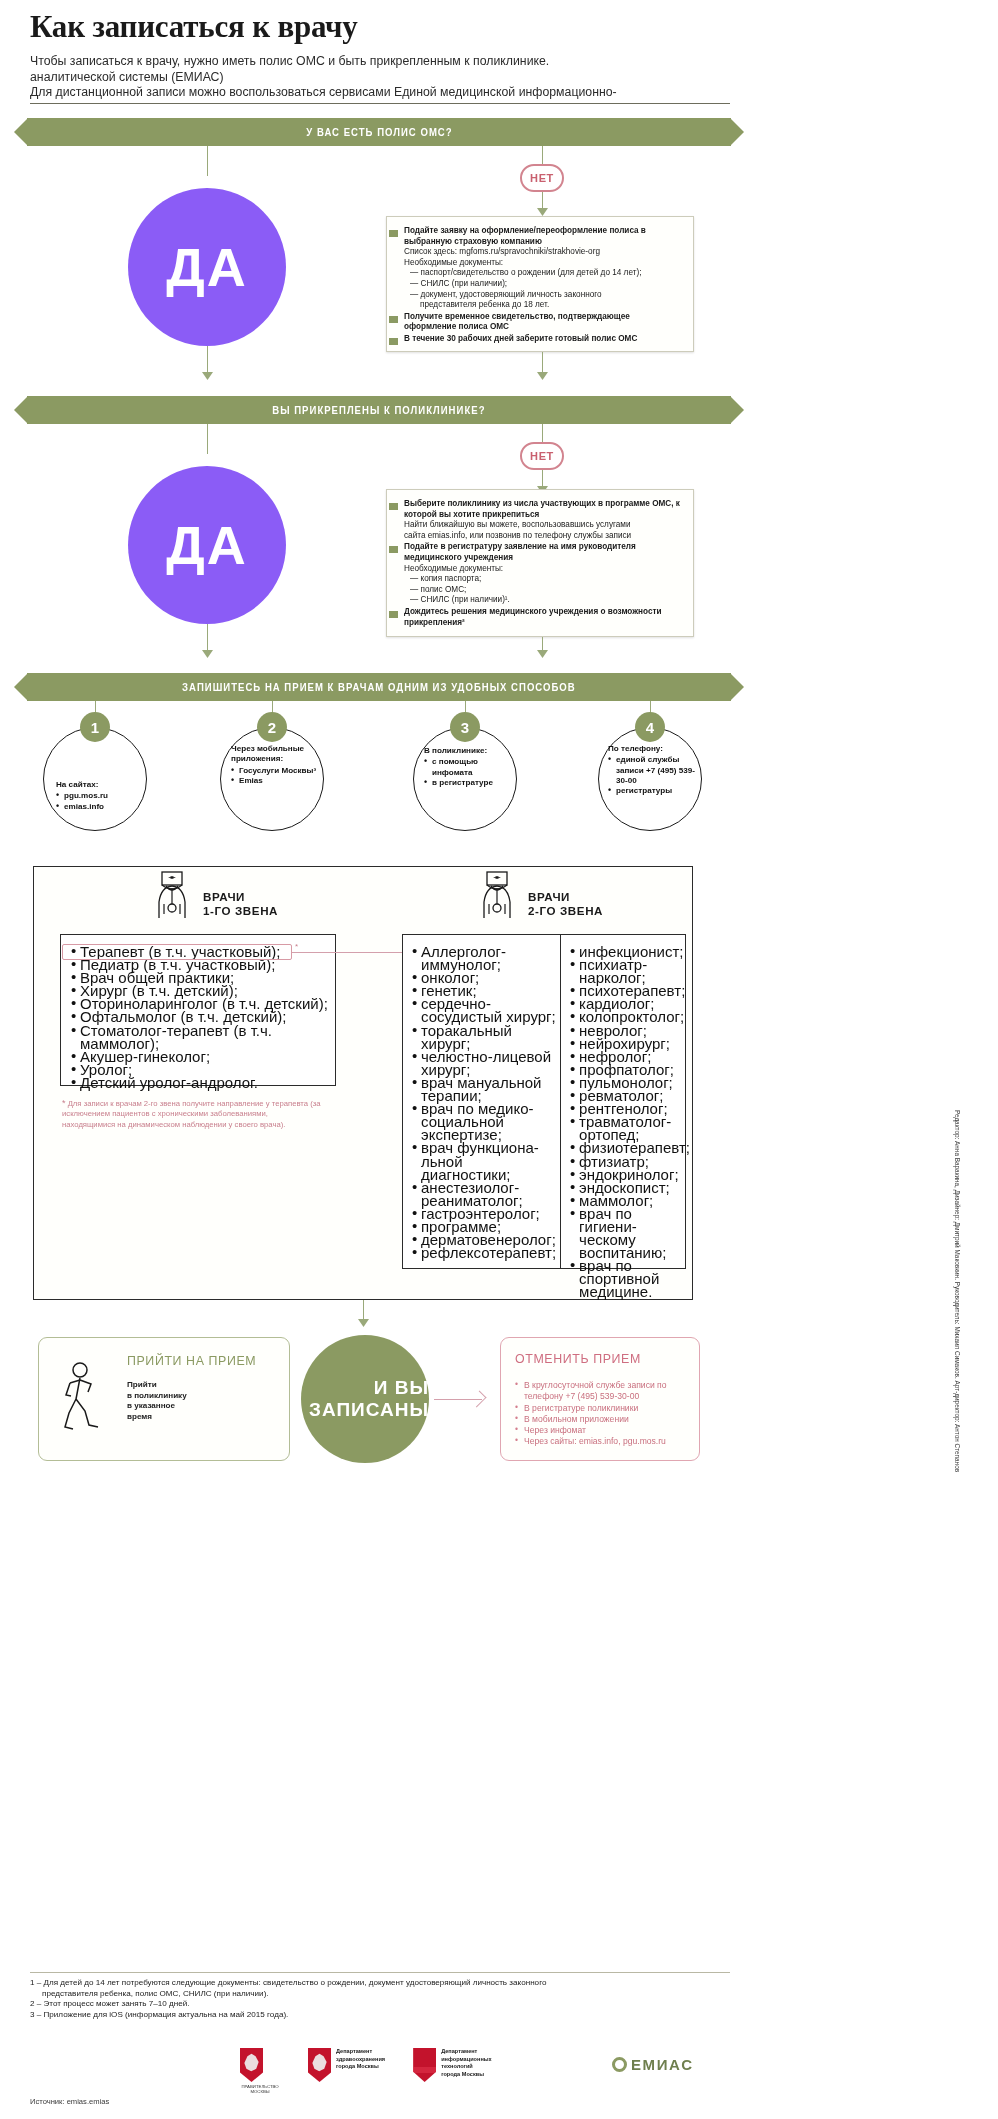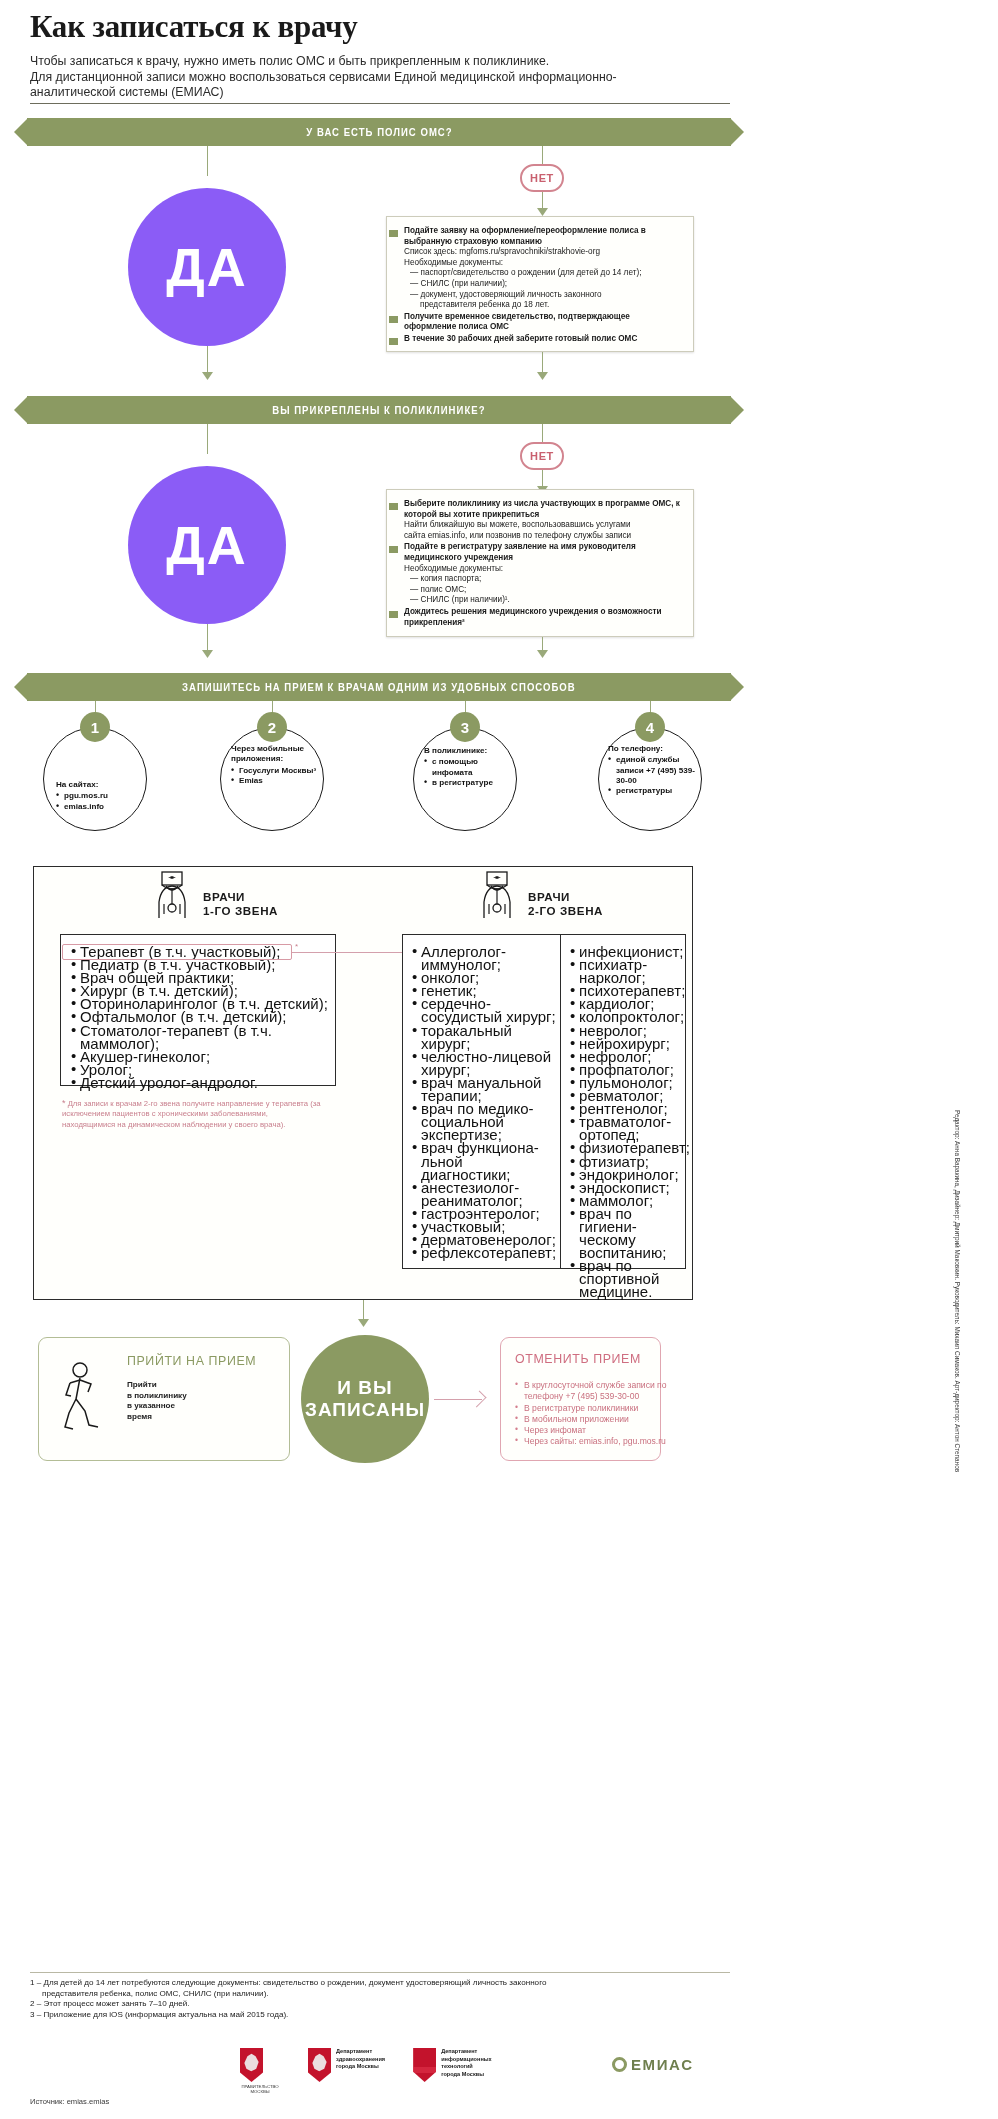--- a/index.html
+++ b/index.html
@@ -184,21 +184,21 @@
   .rbox-body.pink { color: #c9707f; font-weight: normal; font-size: 8.6px; line-height: 11.3px; }
   .rbox-body.pink .row { position: relative; padding-left: 9px; }
   .rbox-body.pink .row:before {
     content: "\2022"; position: absolute; left: 0; top: -1px; color: #d47f8e;
   }
 
   .final-circle {
     position: absolute;
     width: 128px; height: 128px; border-radius: 50%;
     background: #8b9a62; color: #fff;
-    display: flex; flex-direction: column; align-items: center; justify-content: center;
+    display: flex; flex-direction: column; align-items: flex-end; justify-content: center;
     font-size: 19px; font-weight: bold; letter-spacing: 1px; line-height: 22px;
     text-align: center;
   }
   .harrow-l, .harrow-r {
     position: absolute; width: 10px; height: 14px;
   }
   .harrow-l { border-left: 1.4px solid #9aa97a; border-bottom: 1.4px solid #9aa97a;
               transform: rotate(45deg); }
   .harrow-r { border-right: 1.4px solid #d4a0ac; border-top: 1.4px solid #d4a0ac;
               transform: rotate(45deg); }
@@ -258,22 +258,22 @@
 </style>
 </head>
 <body>
 
 <div id="page">
 
   <div class="hdr">
     <div class="hdr-title">Как записаться к врачу</div>
     <div class="hdr-sub">
       <div>Чтобы записаться к врачу, нужно иметь полис ОМС и быть прикрепленным к поликлинике.</div>
+      <div>аналитической системы (ЕМИАС)</div>
       <div>Для дистанционной записи можно воспользоваться сервисами Единой медицинской информационно-</div>
-      <div>аналитической системы (ЕМИАС)</div>
     </div>
   </div>
   <div class="hdr-rule"></div>
 
   <div class="banner" style="left:27px; top:118px; width:704px;">
     <span class="btxt">У ВАС ЕСТЬ ПОЛИС ОМС?</span>
   </div>
 
   <div class="vline" style="left:207px; top:146px; height:30px;"></div>
   <div class="vline" style="left:542px; top:146px; height:18px;"></div>
@@ -504,21 +504,21 @@
         <div class="row">онколог;</div>
         <div class="row">генетик;</div>
         <div class="row">сердечно-сосудистый хирург;</div>
         <div class="row">торакальный хирург;</div>
         <div class="row">челюстно-лицевой хирург;</div>
         <div class="row">врач мануальной терапии;</div>
         <div class="row">врач по медико-социальной экспертизе;</div>
         <div class="row">врач функциона-льной диагностики;</div>
         <div class="row">анестезиолог-реаниматолог;</div>
         <div class="row">гастроэнтеролог;</div>
-        <div class="row">участковый;</div>
+        <div class="row">программе;</div>
         <div class="row">дерматовенеролог;</div>
         <div class="row">рефлексотерапевт;</div>
       </div>
       <div style="flex:0 0 1px; background:#2b2b2b;"></div>
       <div class="doc-list" style="flex:1; padding:10px 4px 4px 8px;">
         <div class="row">инфекционист;</div>
         <div class="row">психиатр-нарколог;</div>
         <div class="row">психотерапевт;</div>
         <div class="row">кардиолог;</div>
         <div class="row">колопроктолог;</div>
@@ -569,21 +569,21 @@
   <div class="harrow-l" style="left:306px; top:1392px;"></div>
 
   <div class="final-circle" style="left:301px; top:1335px;">
     <span>И ВЫ</span>
     <span>ЗАПИСАНЫ</span>
   </div>
 
   <div class="pinkline" style="left:434px; top:1399px; width:48px;"></div>
   <div class="harrow-r" style="left:473px; top:1392px;"></div>
 
-  <div class="rbox pink" style="left:500px; top:1337px; width:161px; height:124px;">
+  <div class="rbox pink" style="left:500px; top:1337px; width:200px; height:124px;">
     <div class="rbox-title pink" style="position:absolute; left:14px; top:14px;">ОТМЕНИТЬ ПРИЕМ</div>
     <div class="rbox-body pink" style="position:absolute; left:14px; top:42px; width:176px;">
       <div class="row">В круглосуточной службе записи по телефону +7 (495) 539-30-00</div>
       <div class="row">В регистратуре поликлиники</div>
       <div class="row">В мобильном приложении</div>
       <div class="row">Через инфомат</div>
       <div class="row">Через сайты: emias.info, pgu.mos.ru</div>
     </div>
   </div>
 

